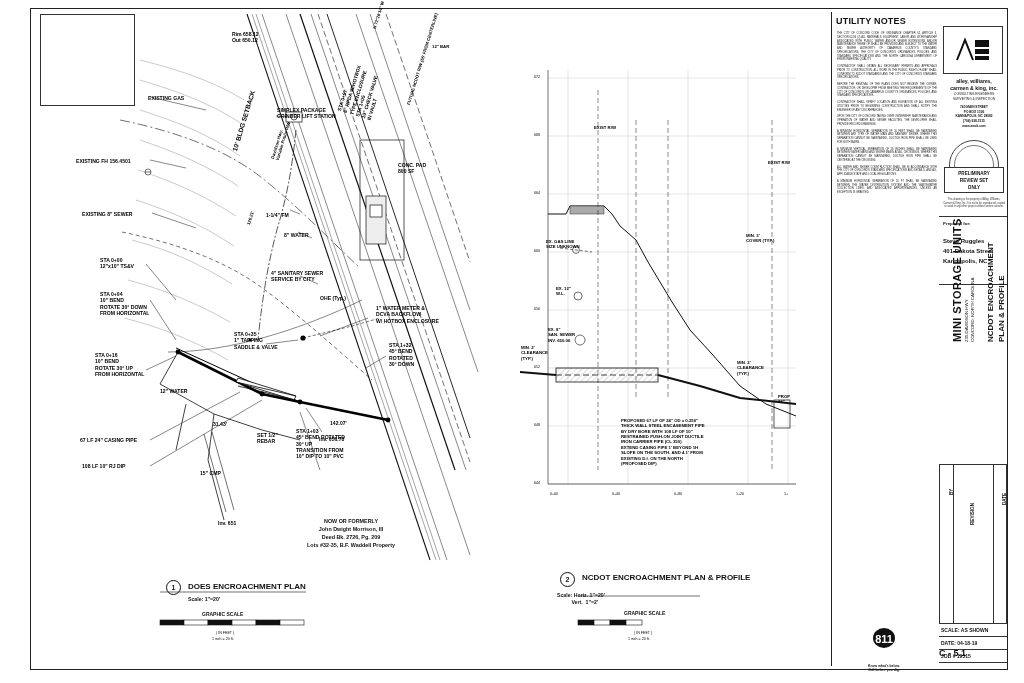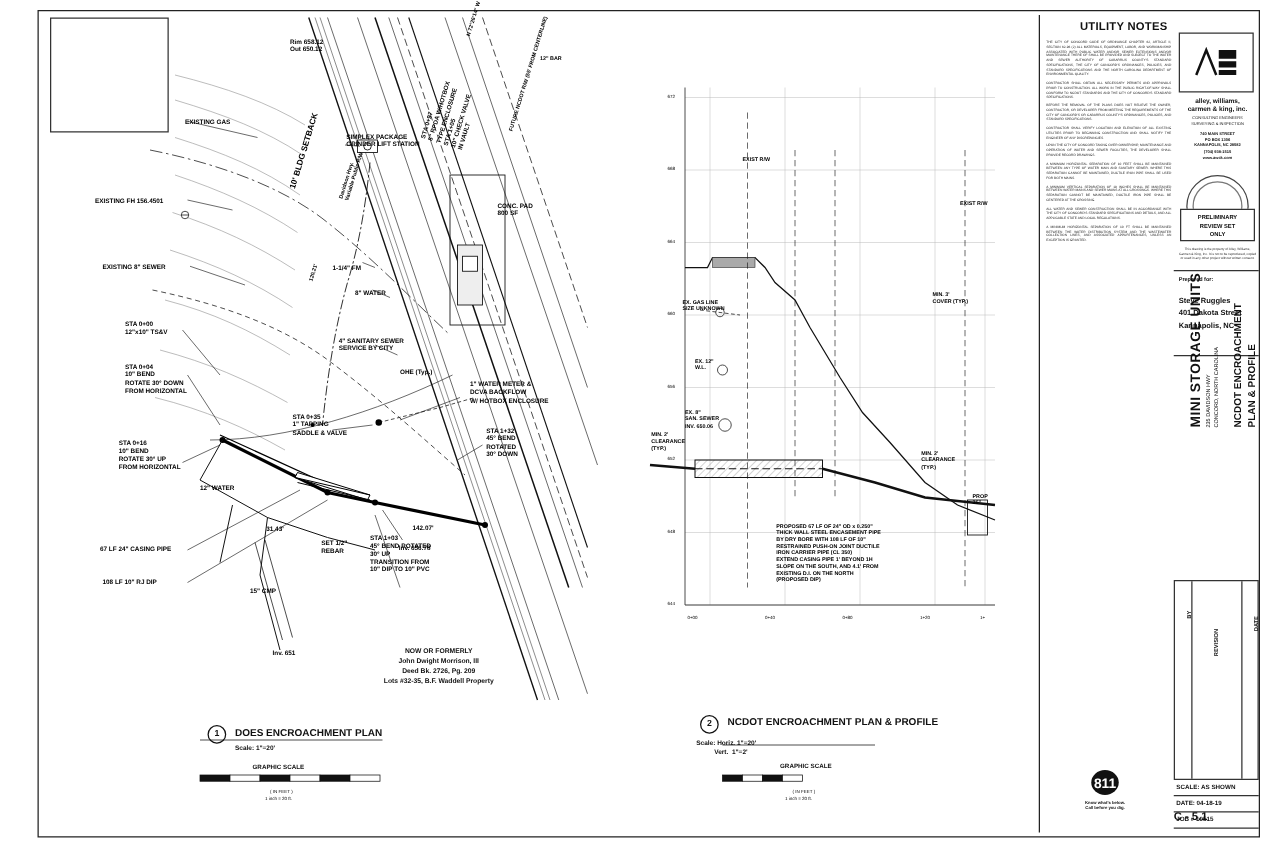--- a/index.html
+++ b/index.html
@@ -44,21 +44,20 @@
     box-sizing: border-box;
     font-size: 5px;
     line-height: 1.25;
   }
   .tb-notes-title {
     position: absolute;
     left: 3px; top: 4px;
     font-size: 9px;
     font-weight: bold;
     letter-spacing: .2px;
-    margin-left: 28px;
   }
   .tb-notes-body {
     position: absolute;
     left: 4px; top: 20px;
     width: 100px;
     font-size: 2.6px;
     line-height: 1.45;
     text-align: justify;
     color: #1a1a1a;
     column-count: 1;
@@ -239,21 +238,21 @@
     text-align: center;
   }
   .c811-circle {
     width: 22px; height: 20px;
     border-radius: 50%;
     background: #111;
     color: #fff;
     font-size: 11px;
     font-weight: bold;
     line-height: 22px;
-    margin: 4px auto;
+    margin: 16px auto;
   }
   .c811-text {
     font-size: 3.4px;
     line-height: 1.3;
     margin-top: 2px;
     font-weight: bold;
   }
   
   .svgwrap { position: absolute; left: 0; top: 0; }
   .lbl {

